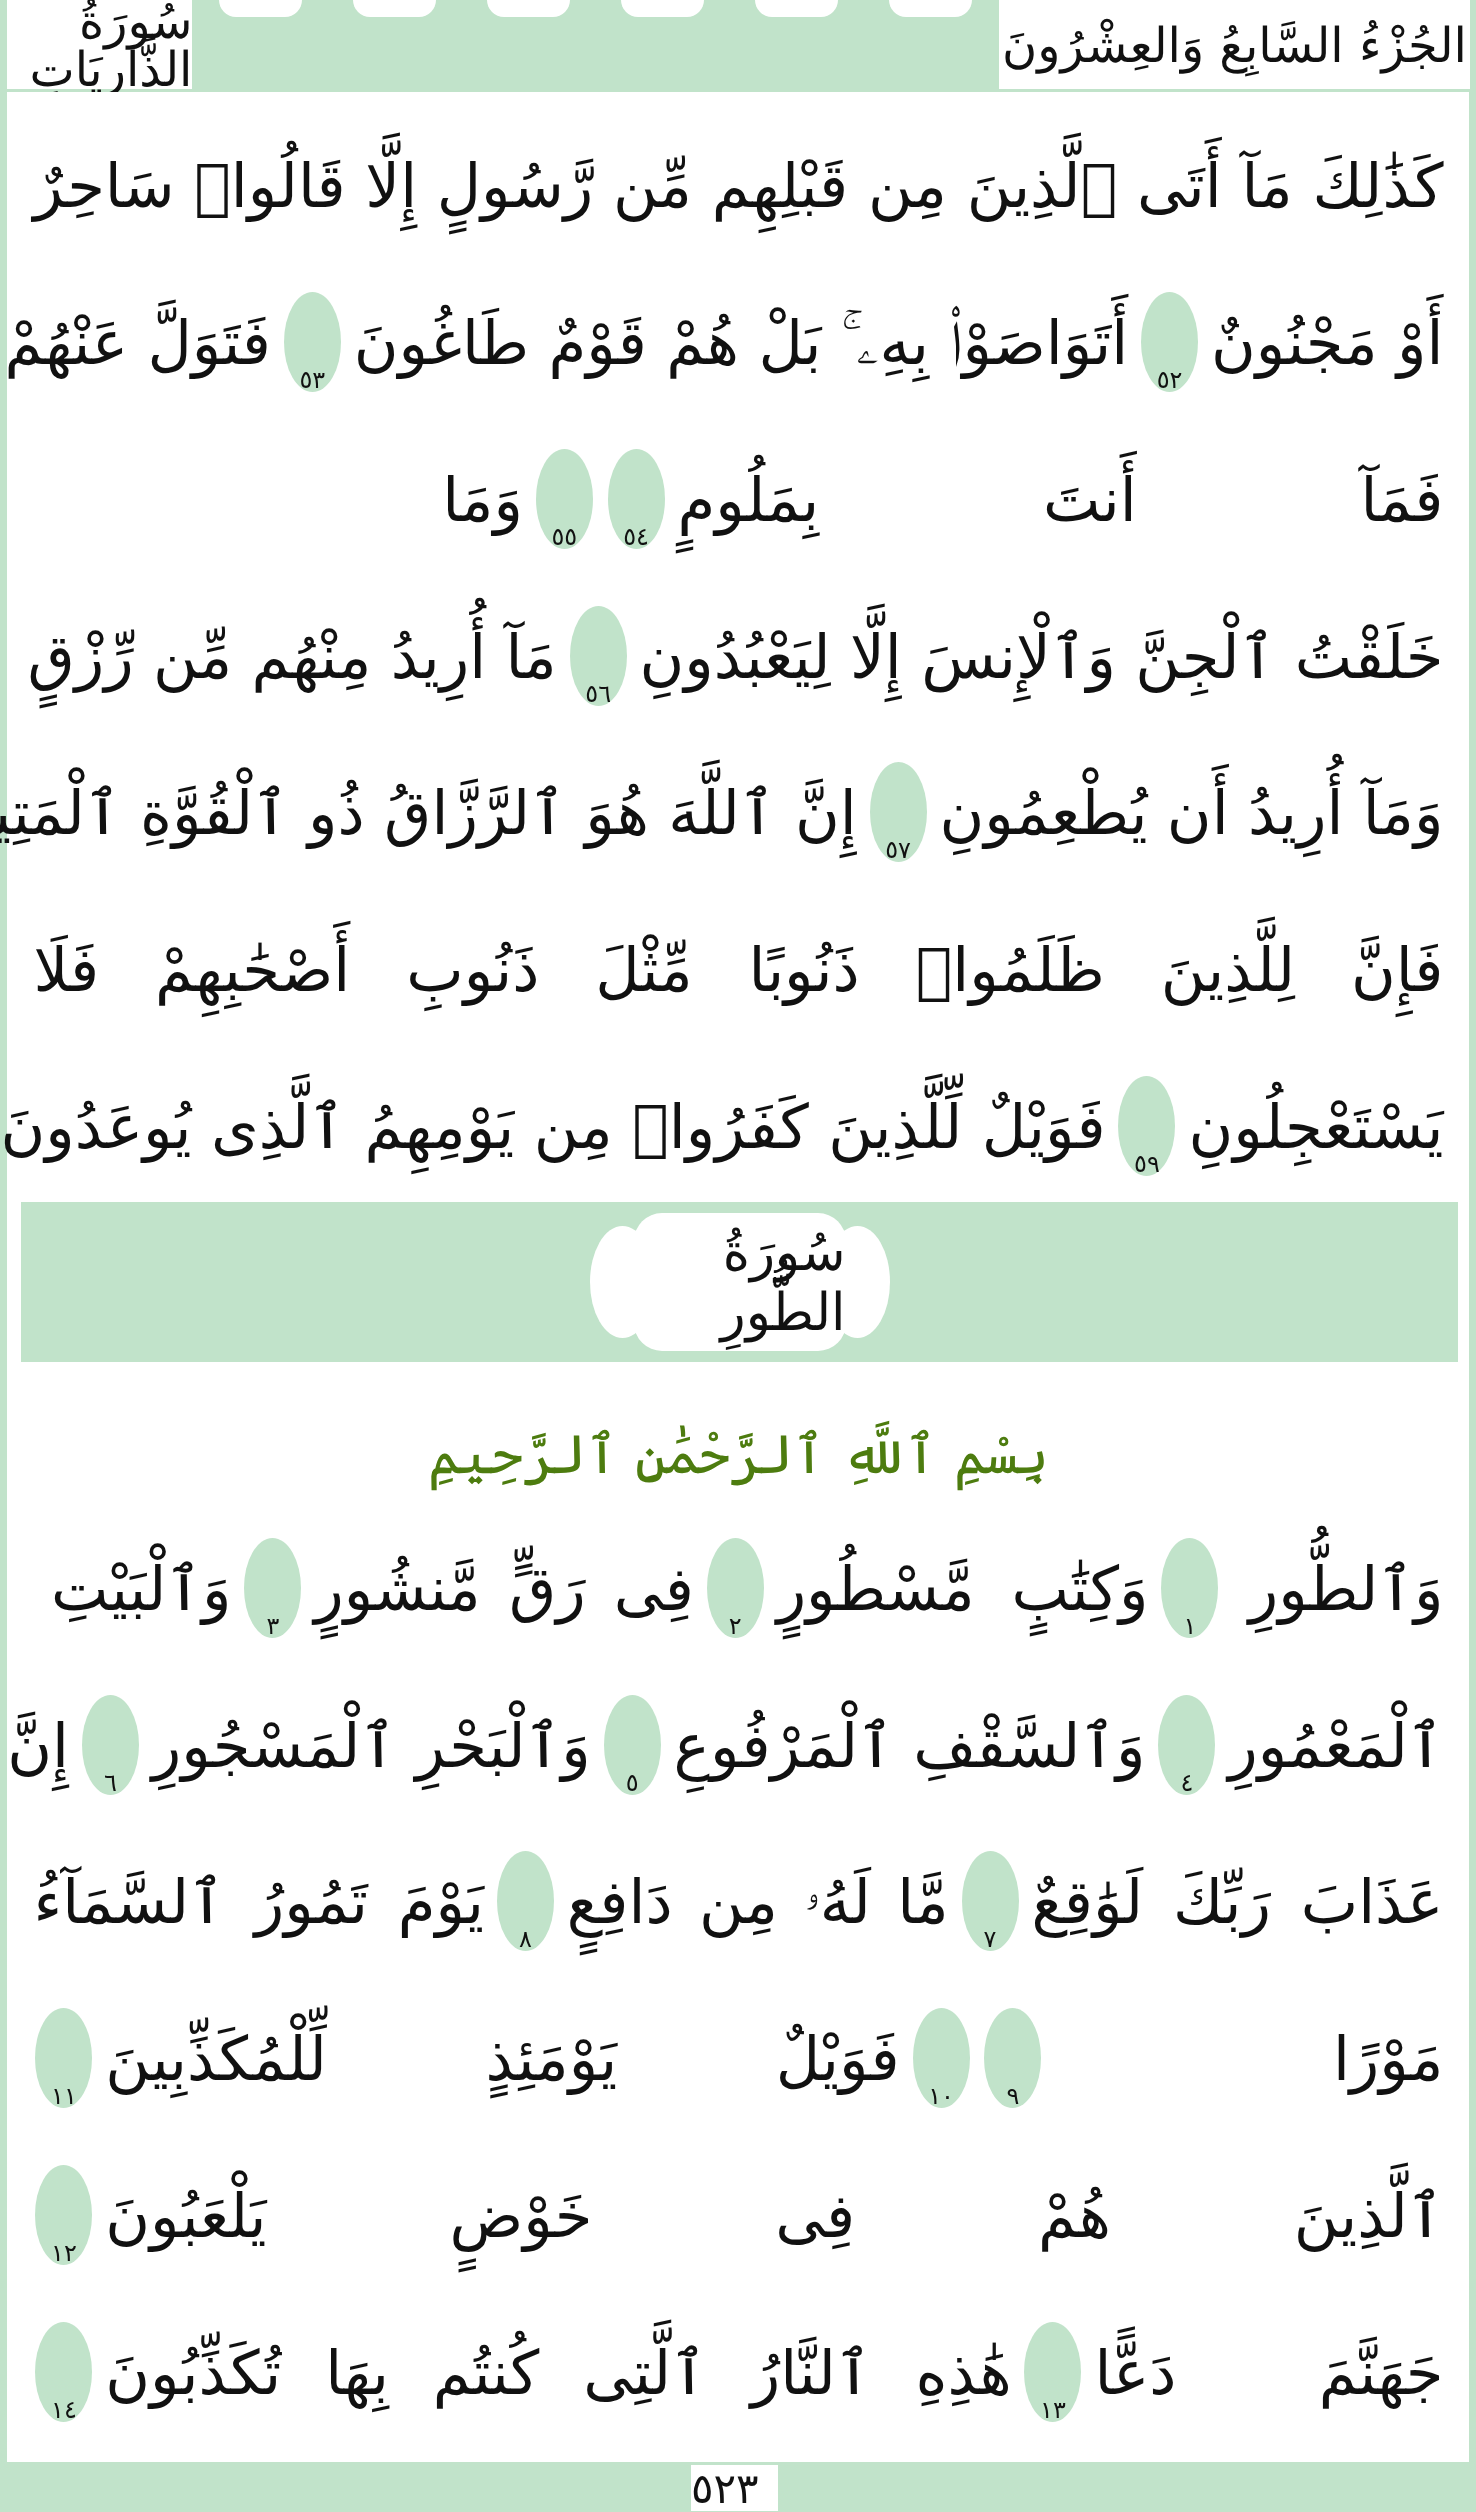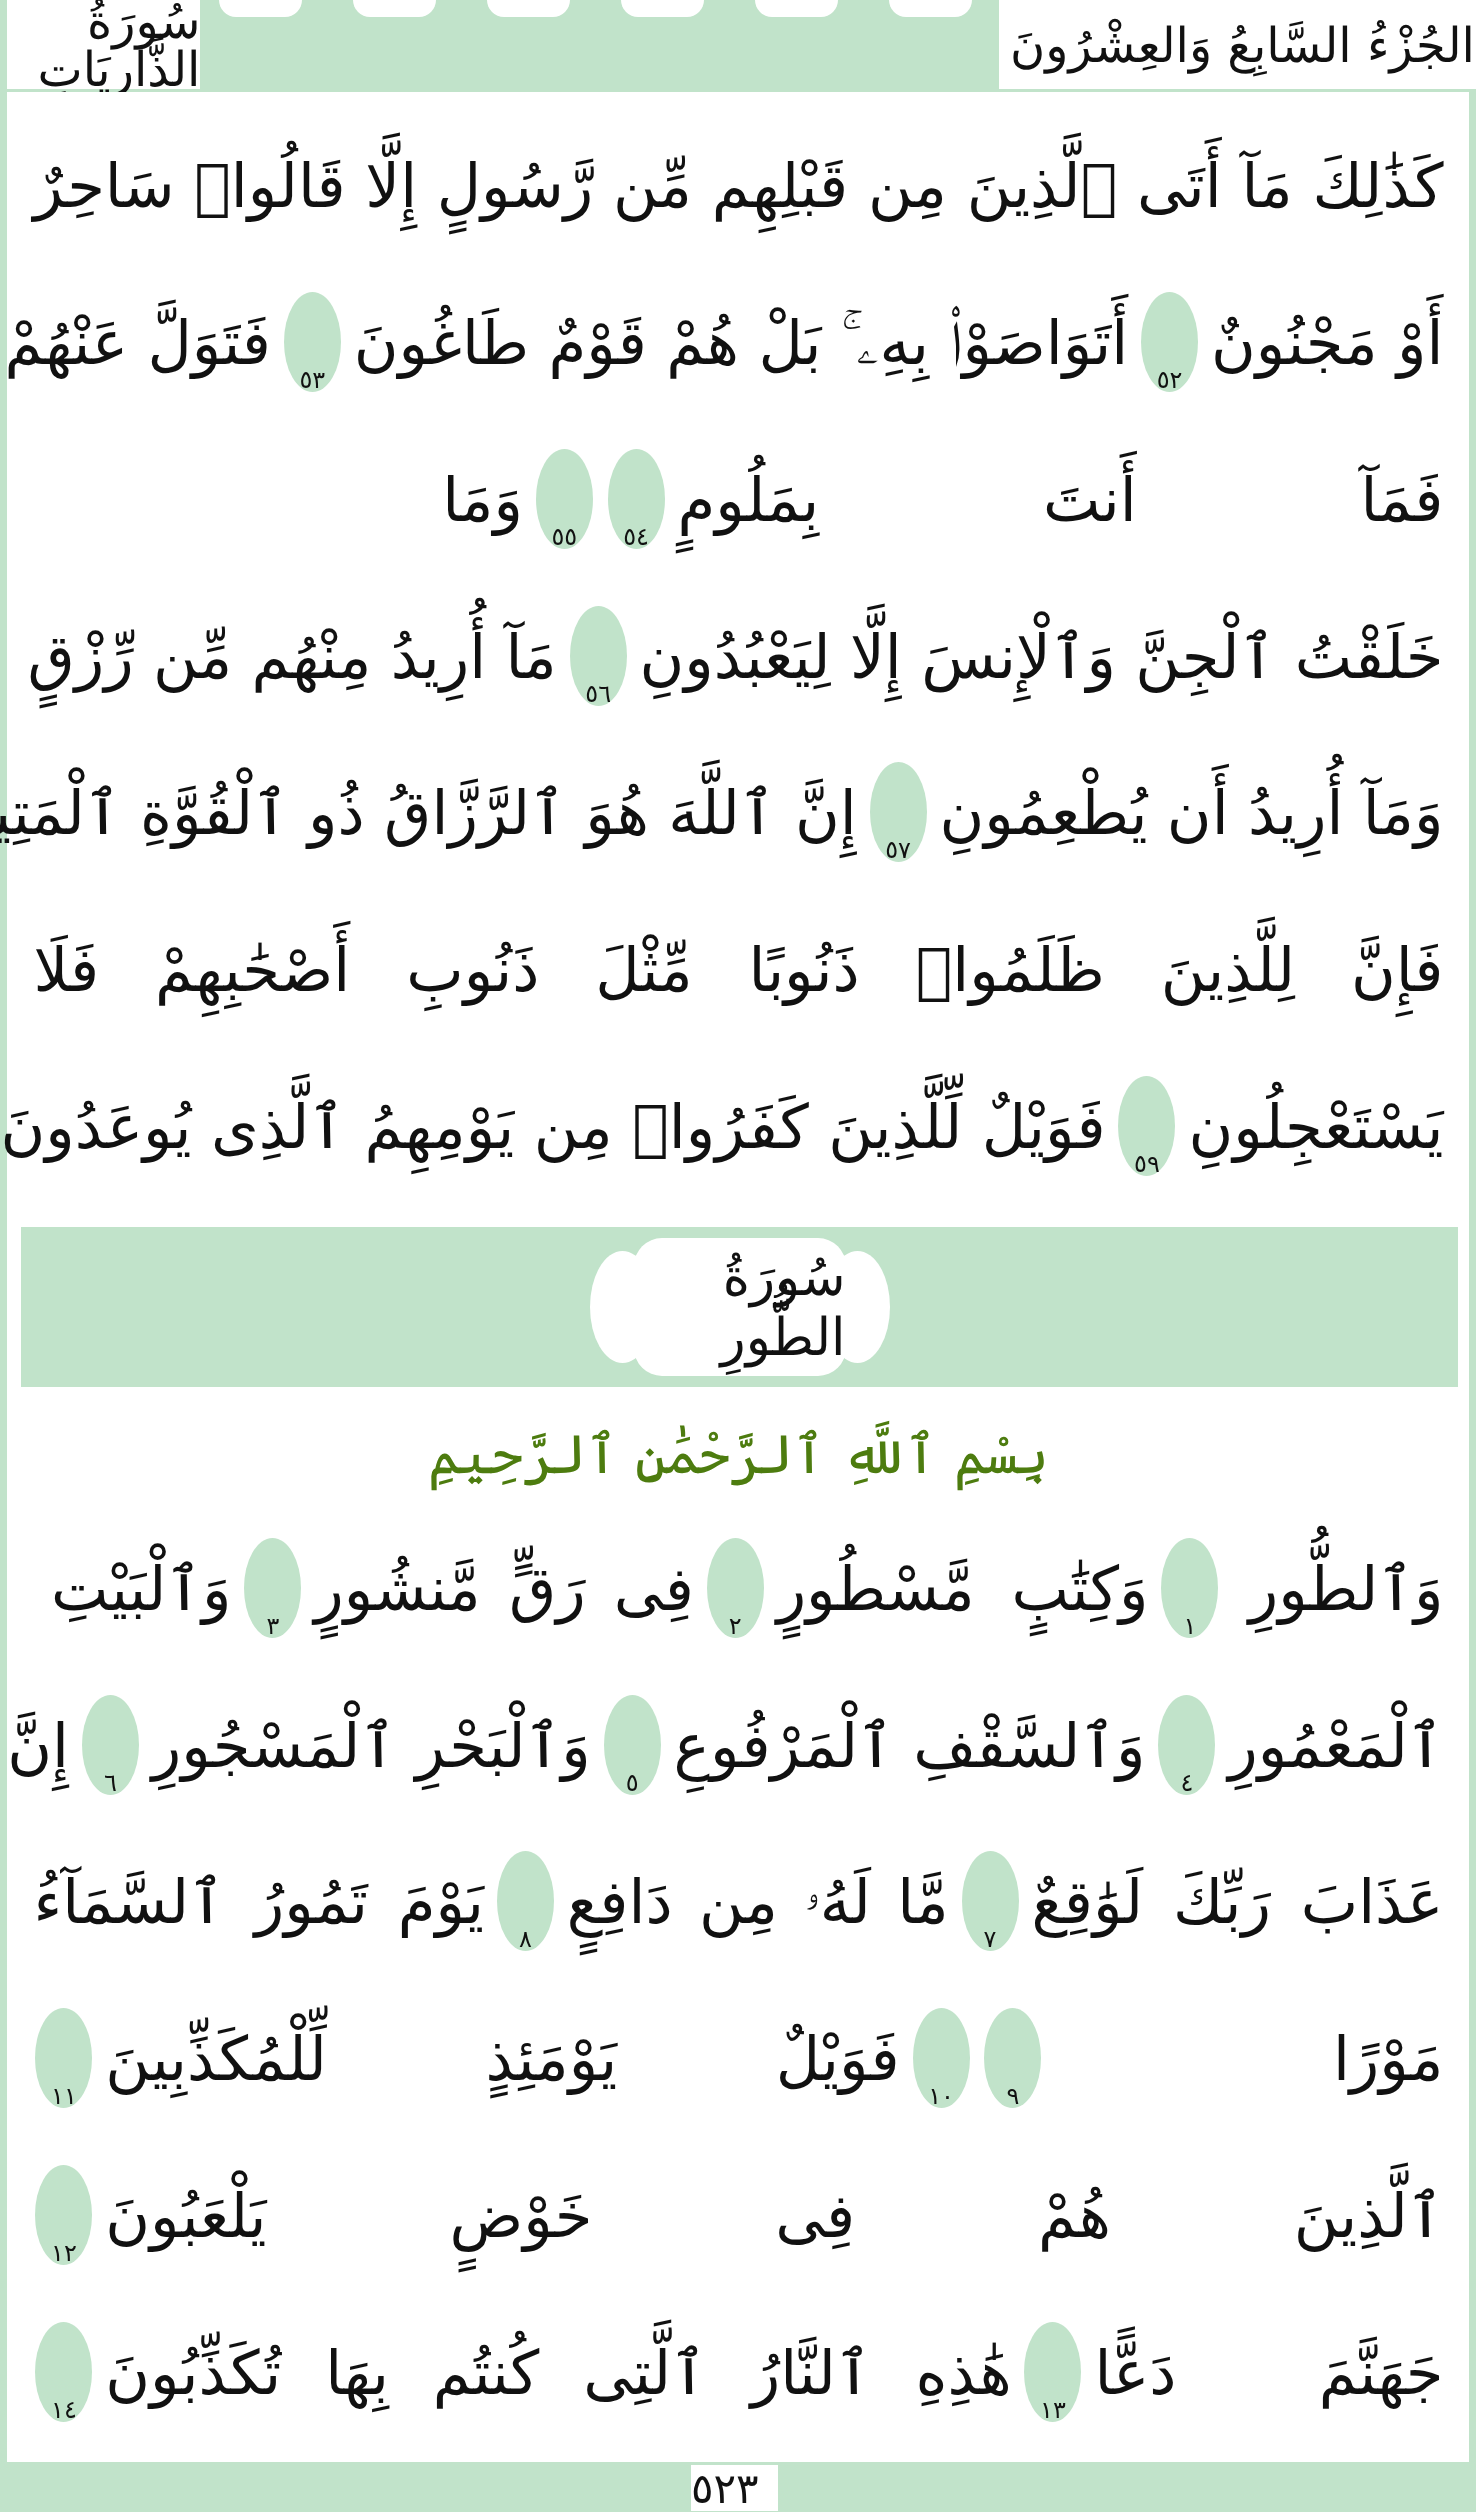--- a/index.html
+++ b/index.html
@@ -11,21 +11,20 @@
   .page-body {
     position:absolute; left:7.4px; top:92px; width:1462px; height:2370px;
     background:#ffffff;
   }
   
   .hdr-box {
     position:absolute; top:0; height:89px; background:#ffffff;
     display:flex; align-items:center; justify-content:center;
     direction:rtl; color:#111; font-size:48px; line-height:1;
     font-family:"DejaVu Serif", serif;
-    padding-left:8px;
   }
   .hdr-left { left:7.4px; width:185px; }
   .hdr-right { left:999px; width:471px; }
   .scallops {
     position:absolute; left:194px; top:0; width:803px; height:16.6px;
     display:flex; justify-content:space-around;
   }
   .scallop {
     width:83px; height:16.6px; background:#ffffff;
     border-radius:0 0 42px 42px;
@@ -41,21 +40,20 @@
   .line .seg { flex:1 1 auto; text-align:justify; text-align-last:justify; padding:0 5.5px; }
   .marker {
     flex:0 0 auto; width:57px; height:100px; border-radius:50%;
     background:#c1e3ca; display:flex; align-items:flex-end; justify-content:center;
     font-size:24px; color:#111; margin:0 7.4px;
   }
   
   .banner {
     position:absolute; left:21px; top:1202px; width:1437px; height:160px;
     background:#c1e3ca;
-    margin-top:25px;
   }
   .banner-plate-wrap {
     position:absolute; left:50%; top:11px; transform:translateX(-50%);
     width:212px; height:138px; background:#fff; border-radius:28px;
     display:flex; align-items:center; justify-content:center;
     direction:rtl; font-size:52px; color:#111;
     font-family:"DejaVu Serif", serif;
   }
   .banner-plate-wrap::before, .banner-plate-wrap::after {
     content:""; position:absolute; top:13px; width:65px; height:112px;

